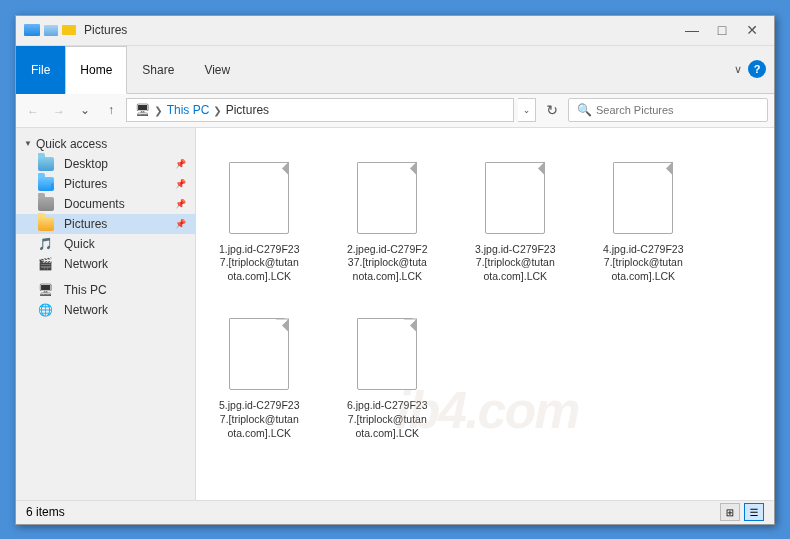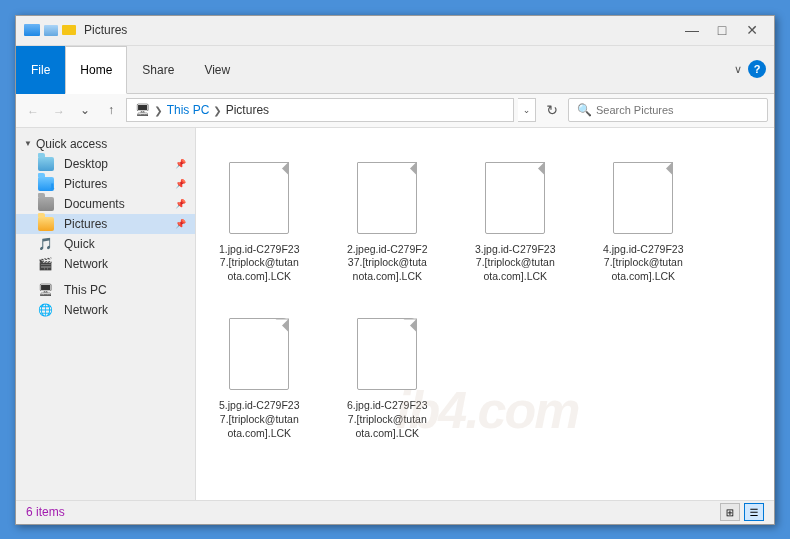--- a/index.html
+++ b/index.html
@@ -321,21 +321,21 @@
     .status-bar {
       height: 24px;
       background: #f0f0f0;
       border-top: 1px solid #ddd;
       display: flex;
       align-items: center;
       padding: 0 10px;
       flex-shrink: 0;
       justify-content: space-between;
     }
-    .status-text { font-size: 12px; color: #a21caf; }
+    .status-text { font-size: 12px; color: #000000; }
     .status-view-icons { display: flex; gap: 4px; }
     .view-icon-btn {
       width: 20px; height: 18px;
       border: 1px solid #bbb;
       background: #e8e8e8;
       cursor: pointer;
       display: flex; align-items: center; justify-content: center;
       font-size: 10px;
     }
     .view-icon-btn.active { background: #d0e8ff; border-color: #0078d7; }

